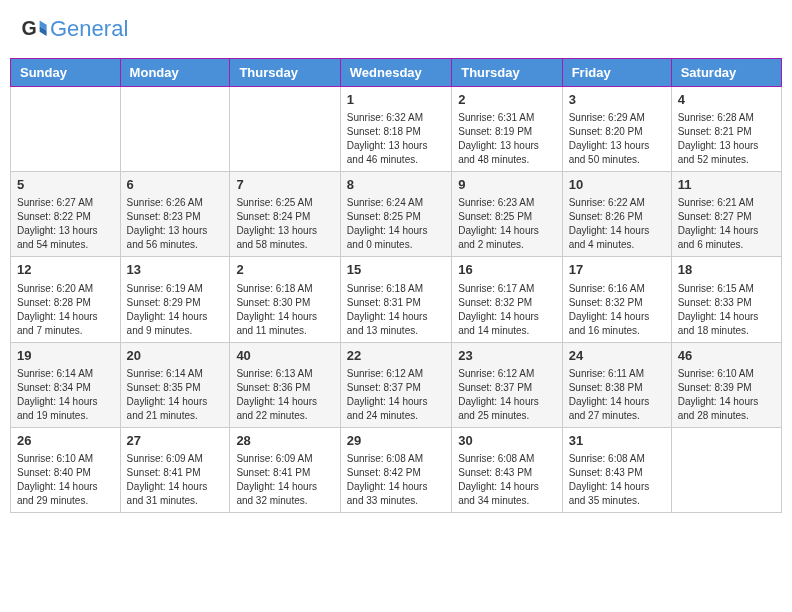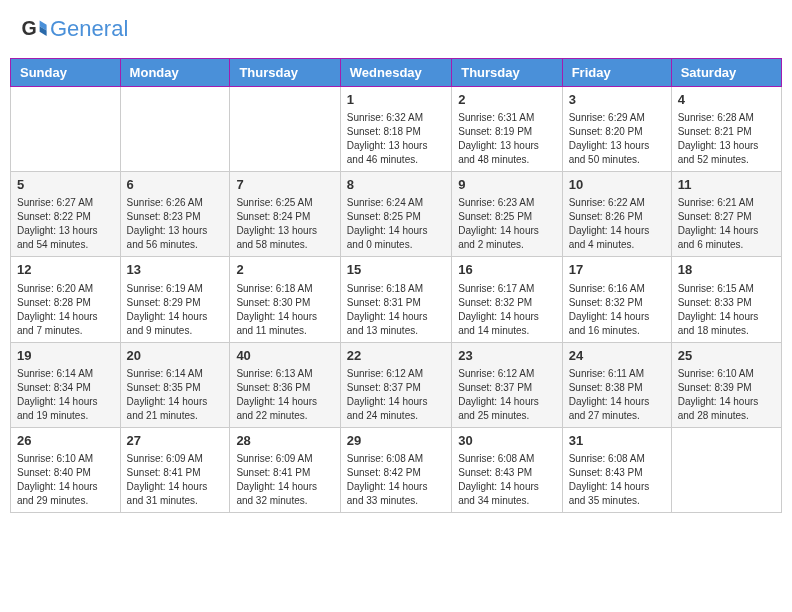--- a/index.html
+++ b/index.html
@@ -223,21 +223,21 @@
         </td>
         <td class="gray-row">
           <div class="day-num">23</div>
           <div class="day-info">Sunrise: 6:12 AM<br>Sunset: 8:37 PM<br>Daylight: 14 hours<br>and 25 minutes.</div>
         </td>
         <td class="gray-row">
           <div class="day-num">24</div>
           <div class="day-info">Sunrise: 6:11 AM<br>Sunset: 8:38 PM<br>Daylight: 14 hours<br>and 27 minutes.</div>
         </td>
         <td class="gray-row">
-          <div class="day-num">25</div>
+          <div class="day-num">46</div>
           <div class="day-info">Sunrise: 6:10 AM<br>Sunset: 8:39 PM<br>Daylight: 14 hours<br>and 28 minutes.</div>
         </td>
       </tr>
       <tr>
         <td>
           <div class="day-num">26</div>
           <div class="day-info">Sunrise: 6:10 AM<br>Sunset: 8:40 PM<br>Daylight: 14 hours<br>and 29 minutes.</div>
         </td>
         <td>
           <div class="day-num">27</div>

